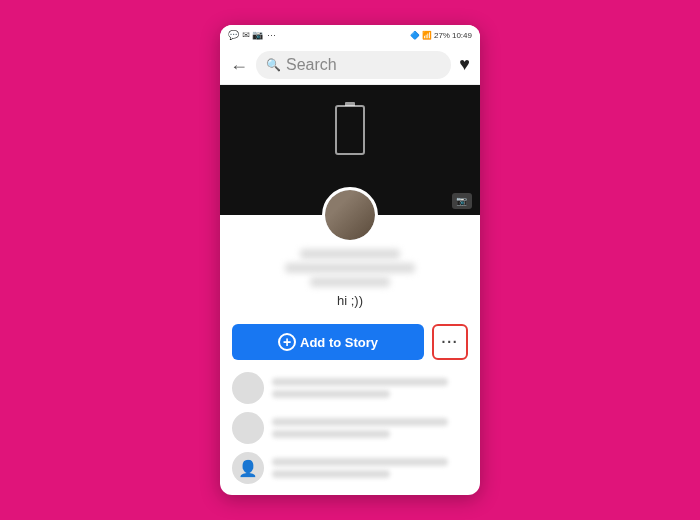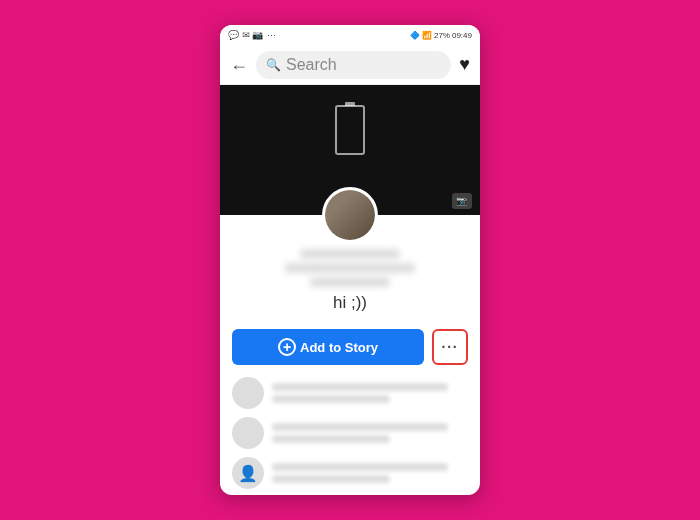--- a/index.html
+++ b/index.html
@@ -164,21 +164,21 @@
     .blur-line {
       height: 10px;
       border-radius: 4px;
       background: #ddd;
       filter: blur(3px);
     }
     .blur-line-1 { width: 100px; }
     .blur-line-2 { width: 130px; }
     .blur-line-3 { width: 80px; }
     .bio-text {
-      font-size: 17px;
+      font-size: 13px;
       color: #333;
       margin-top: 2px;
       text-align: center;
     }
 
     
     .action-row {
       display: flex;
       align-items: center;
       padding: 8px 12px;
@@ -282,21 +282,21 @@
     <div class="status-left">
       <span>💬</span>
       <span>✉</span>
       <span>📷</span>
       <span>···</span>
     </div>
     <div class="status-right">
       <span>🔷</span>
       <span>📶</span>
       <span>27%</span>
-      <span>09:49</span>
+      <span>10:49</span>
     </div>
   </div>
 
   <div class="nav-bar">
     <span class="back-arrow">←</span>
     <div class="search-box">
       <span class="search-icon-nav">🔍</span>
       <span class="search-text">Search</span>
     </div>
     <span class="heart-icon">♥</span>

